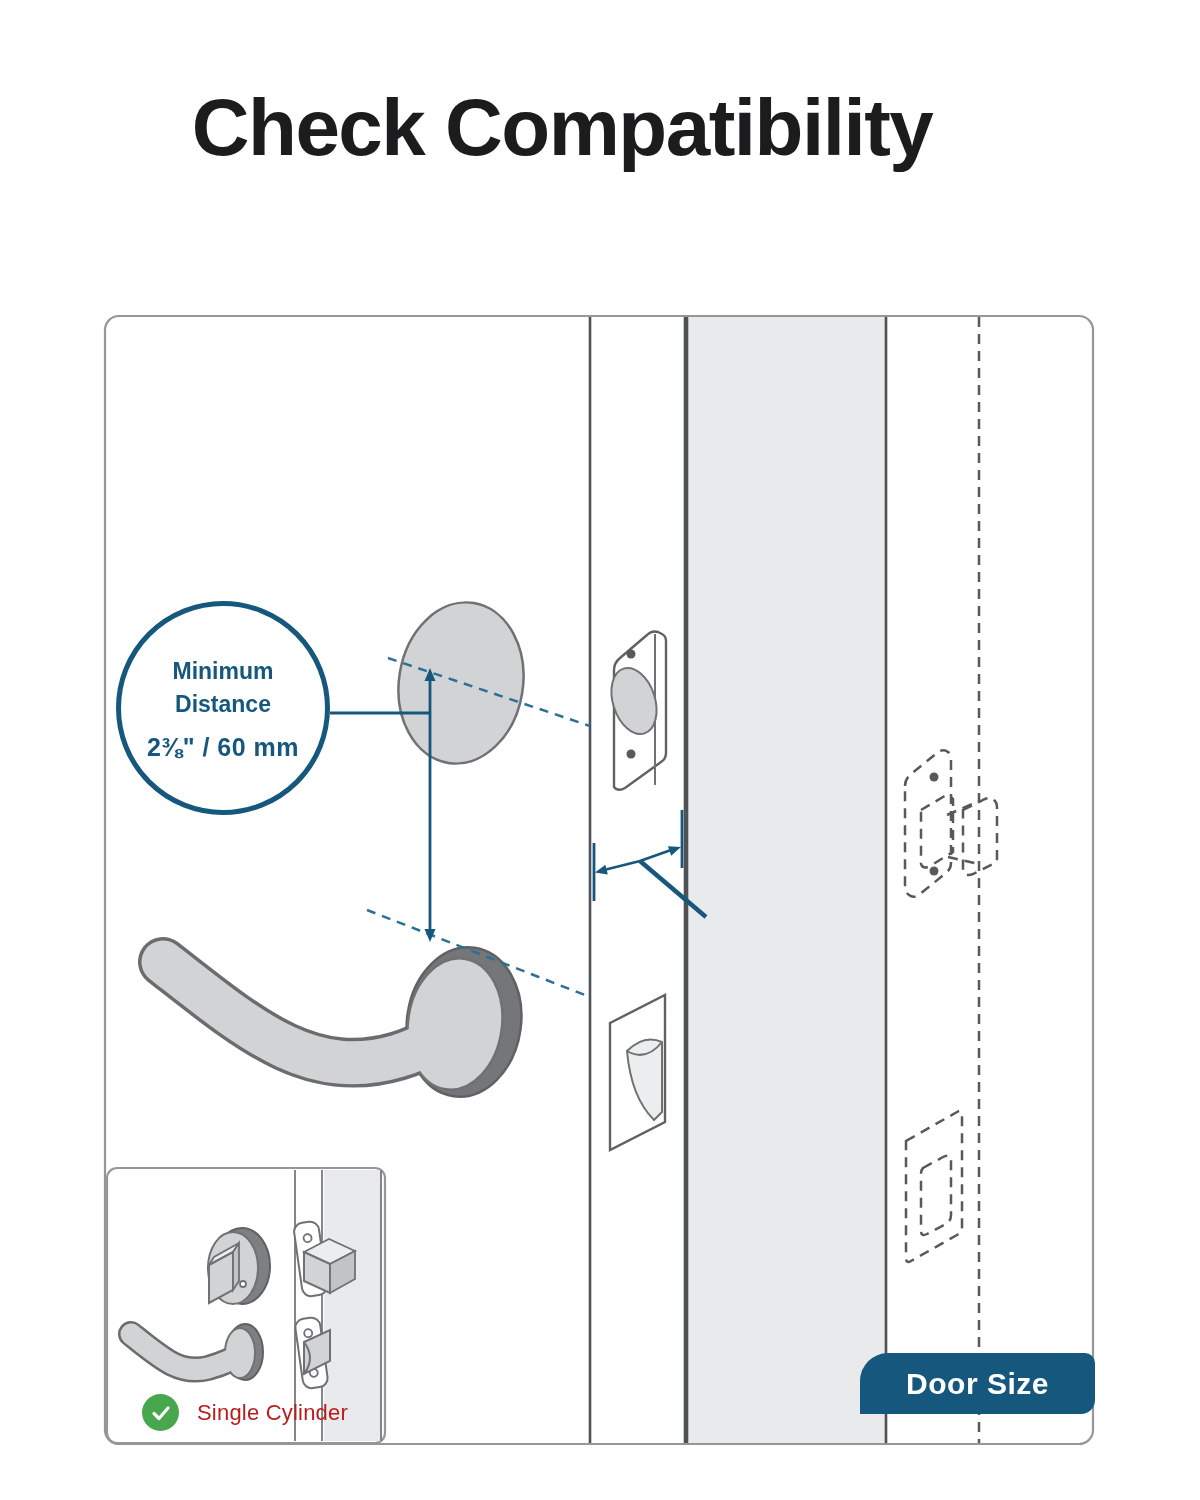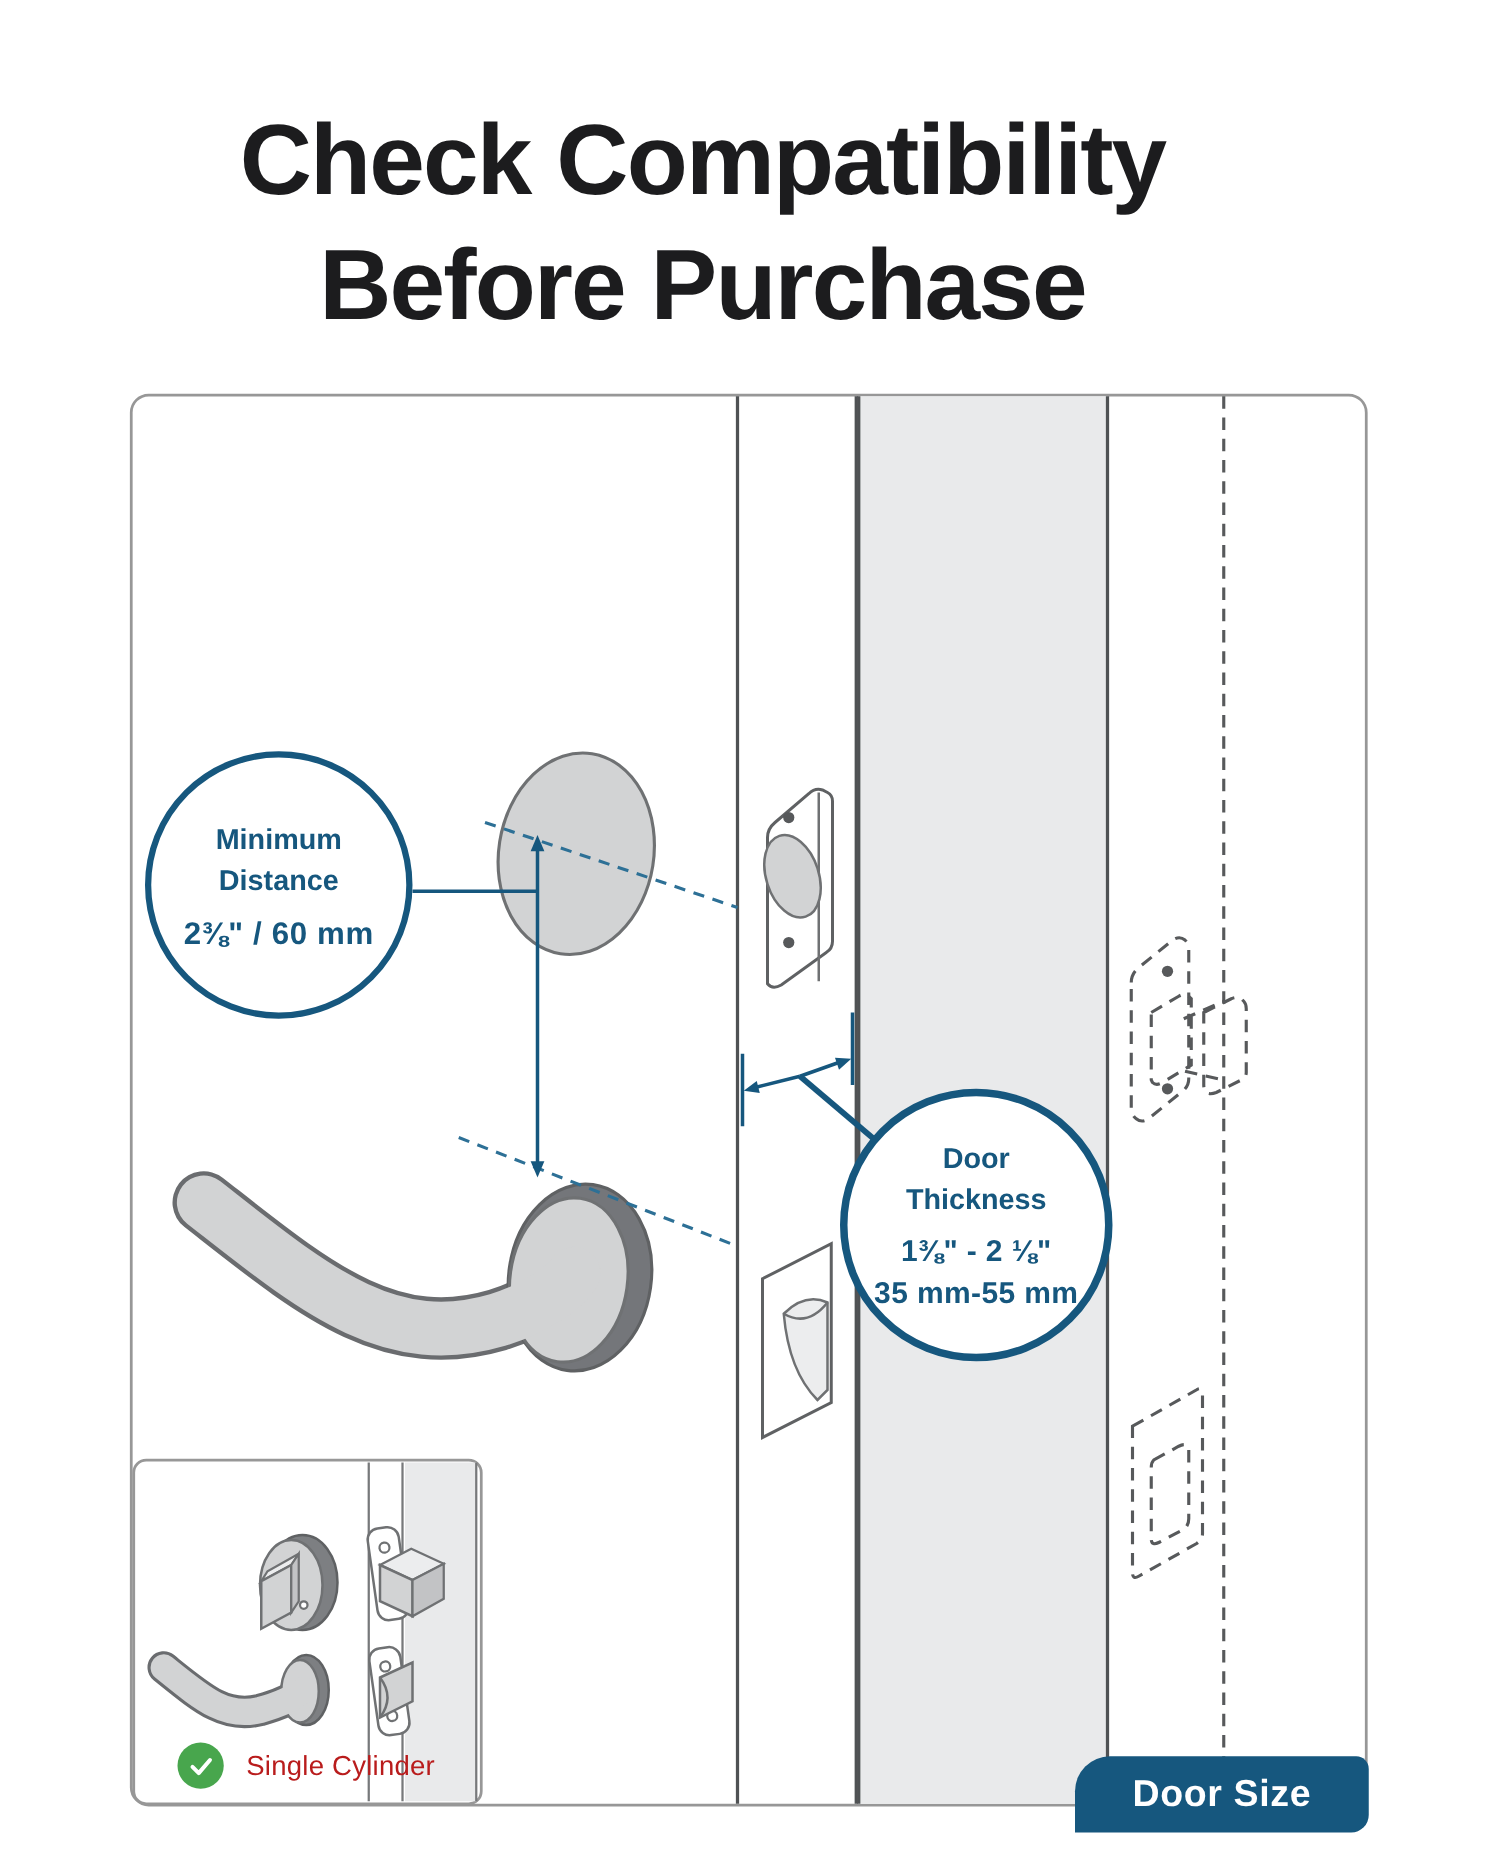--- a/index.html
+++ b/index.html
@@ -56,39 +56,38 @@
   .callout{position:absolute;background:#fff;border-radius:50%;z-index:3;
            display:flex;flex-direction:column;align-items:center;justify-content:center;
            text-align:right;color:var(--accent-blue)}
   .callout.min-dist{left:116px;top:601px;width:214px;height:214px;border:5px solid var(--accent-blue)}
   .callout.thickness{left:672px;top:871px;width:218px;height:218px;border:6px solid var(--accent-blue)}
   .co-label{font-size:23px;font-weight:600;line-height:33px}
   .co-value{font-size:25px;font-weight:700;margin-top:12px;letter-spacing:0.5px}
   .co-value2{font-size:24px;font-weight:700;line-height:33px;letter-spacing:0.3px}
   .co-value2.first{margin-top:9px}
 
-  .door-size-tag{position:absolute;left:860px;top:1405px;width:235px;height:61px;z-index:3;
+  .door-size-tag{position:absolute;left:860px;top:1353px;width:235px;height:61px;z-index:3;
                  background:var(--accent-blue);color:#fff;border-radius:28px 10px 14px 0;
                  display:flex;align-items:center;justify-content:center;
                  font-size:30px;font-weight:600;letter-spacing:0.5px}
 
   .check-badge{position:absolute;left:142px;top:1394px;width:37px;height:37px;z-index:3;
                background:var(--check-green);border-radius:50%;
                display:flex;align-items:center;justify-content:center}
   .single-cyl{position:absolute;left:197px;top:1400px;z-index:3;
               font-size:22px;color:#b91c1c;letter-spacing:0.2px}
 </style>
 </head>
 <body>
 
 <div class="canvas">
 
   <div class="title">
     <div>Check Compatibility</div>
-    <div>Before Purchase</div>
   </div>
 
   <svg class="diagram" width="1200" height="1500" viewBox="0 0 1200 1500">
 
     <rect x="105" y="316" width="988" height="1128" rx="14" class="frame"></rect>
 
     <g>
       <line x1="590" y1="317" x2="590" y2="1443" class="ln-dark"></line>
       <line x1="685" y1="317" x2="685" y2="1443" class="ln-dark"></line>
     </g>
@@ -206,26 +205,20 @@
       </g>
     </g>
   </svg>
 
   <div class="callout min-dist">
     <div class="co-label">Minimum</div>
     <div class="co-label">Distance</div>
     <div class="co-value">2⅜" / 60 mm</div>
   </div>
 
-  <div class="callout thickness">
-    <div class="co-label">Door</div>
-    <div class="co-label">Thickness</div>
-    <div class="co-value2 first">1⅜" - 2 ⅛"</div>
-    <div class="co-value2">35 mm-55 mm</div>
-  </div>
 
   <div class="check-badge">
     <svg width="22" height="22" viewBox="0 0 22 22">
       <path d="M4 11.5 L9 16.5 L18 6" fill="none" stroke="#fff" stroke-width="3.2" stroke-linecap="round" stroke-linejoin="round"></path>
     </svg>
   </div>
   <div class="single-cyl">Single Cylinder</div>
 
   <div class="door-size-tag">Door Size</div>
 

